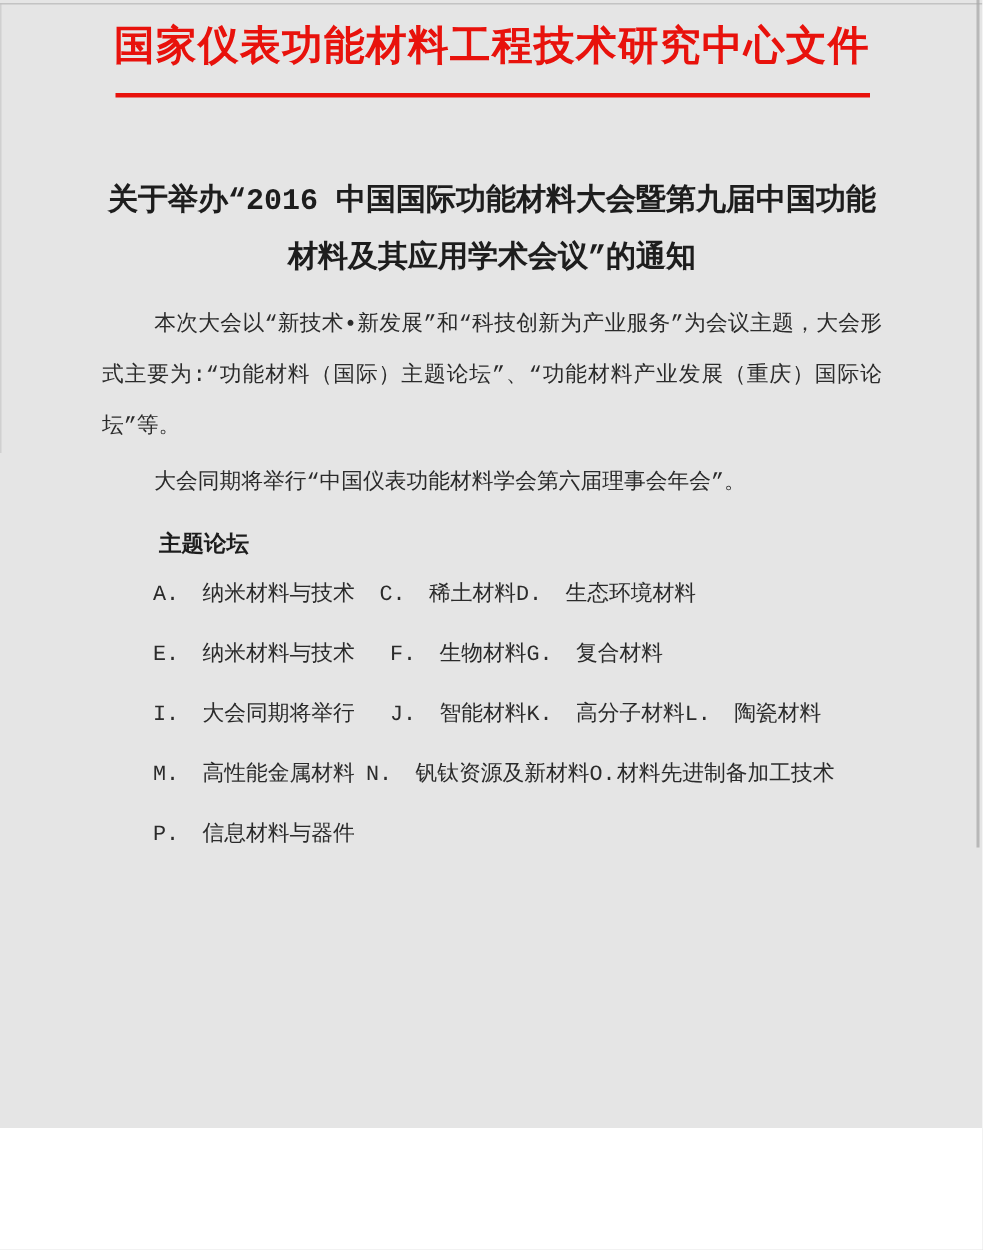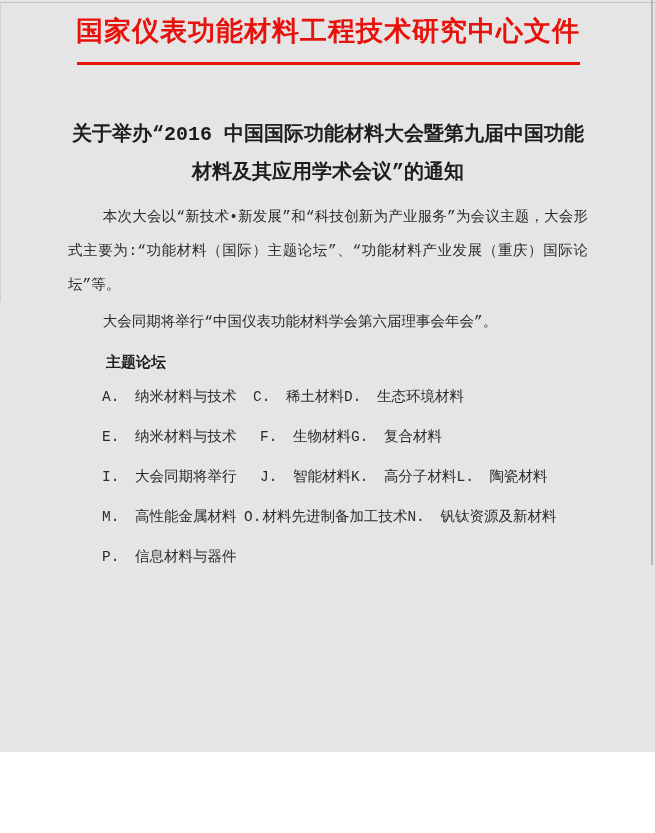--- a/index.html
+++ b/index.html
@@ -102,22 +102,22 @@
           <span class="forum-item" style="min-width: 86px;"><span class="letter">G.</span><span class="label">复合材料</span></span>
         </div>
         <div class="forum-row">
           <span class="forum-item" style="min-width: 158px;"><span class="letter">I.</span><span class="label">大会同期将举行</span></span>
           <span class="forum-item" style="min-width: 83px;"><span class="letter">J.</span><span class="label">智能材料</span></span>
           <span class="forum-item" style="min-width: 92px;"><span class="letter">K.</span><span class="label">高分子材料</span></span>
           <span class="forum-item"><span class="letter">L.</span><span class="label">陶瓷材料</span></span>
         </div>
         <div class="forum-row">
           <span class="forum-item" style="min-width: 142px;"><span class="letter">M.</span><span class="label">高性能金属材料</span></span>
+          <span class="forum-item" style="min-width: 131px;"><span class="letter">N.</span><span class="label">钒钛资源及新材料</span></span>
           <span class="forum-item tight"><span class="letter">O.</span><span class="label">材料先进制备加工技术</span></span>
-          <span class="forum-item" style="min-width: 131px;"><span class="letter">N.</span><span class="label">钒钛资源及新材料</span></span>
         </div>
         <div class="forum-row">
           <span class="forum-item"><span class="letter">P.</span><span class="label">信息材料与器件</span></span>
         </div>
       </div>
 
   </div>
 
   <div class="page-number">—1—</div>
 </div>

